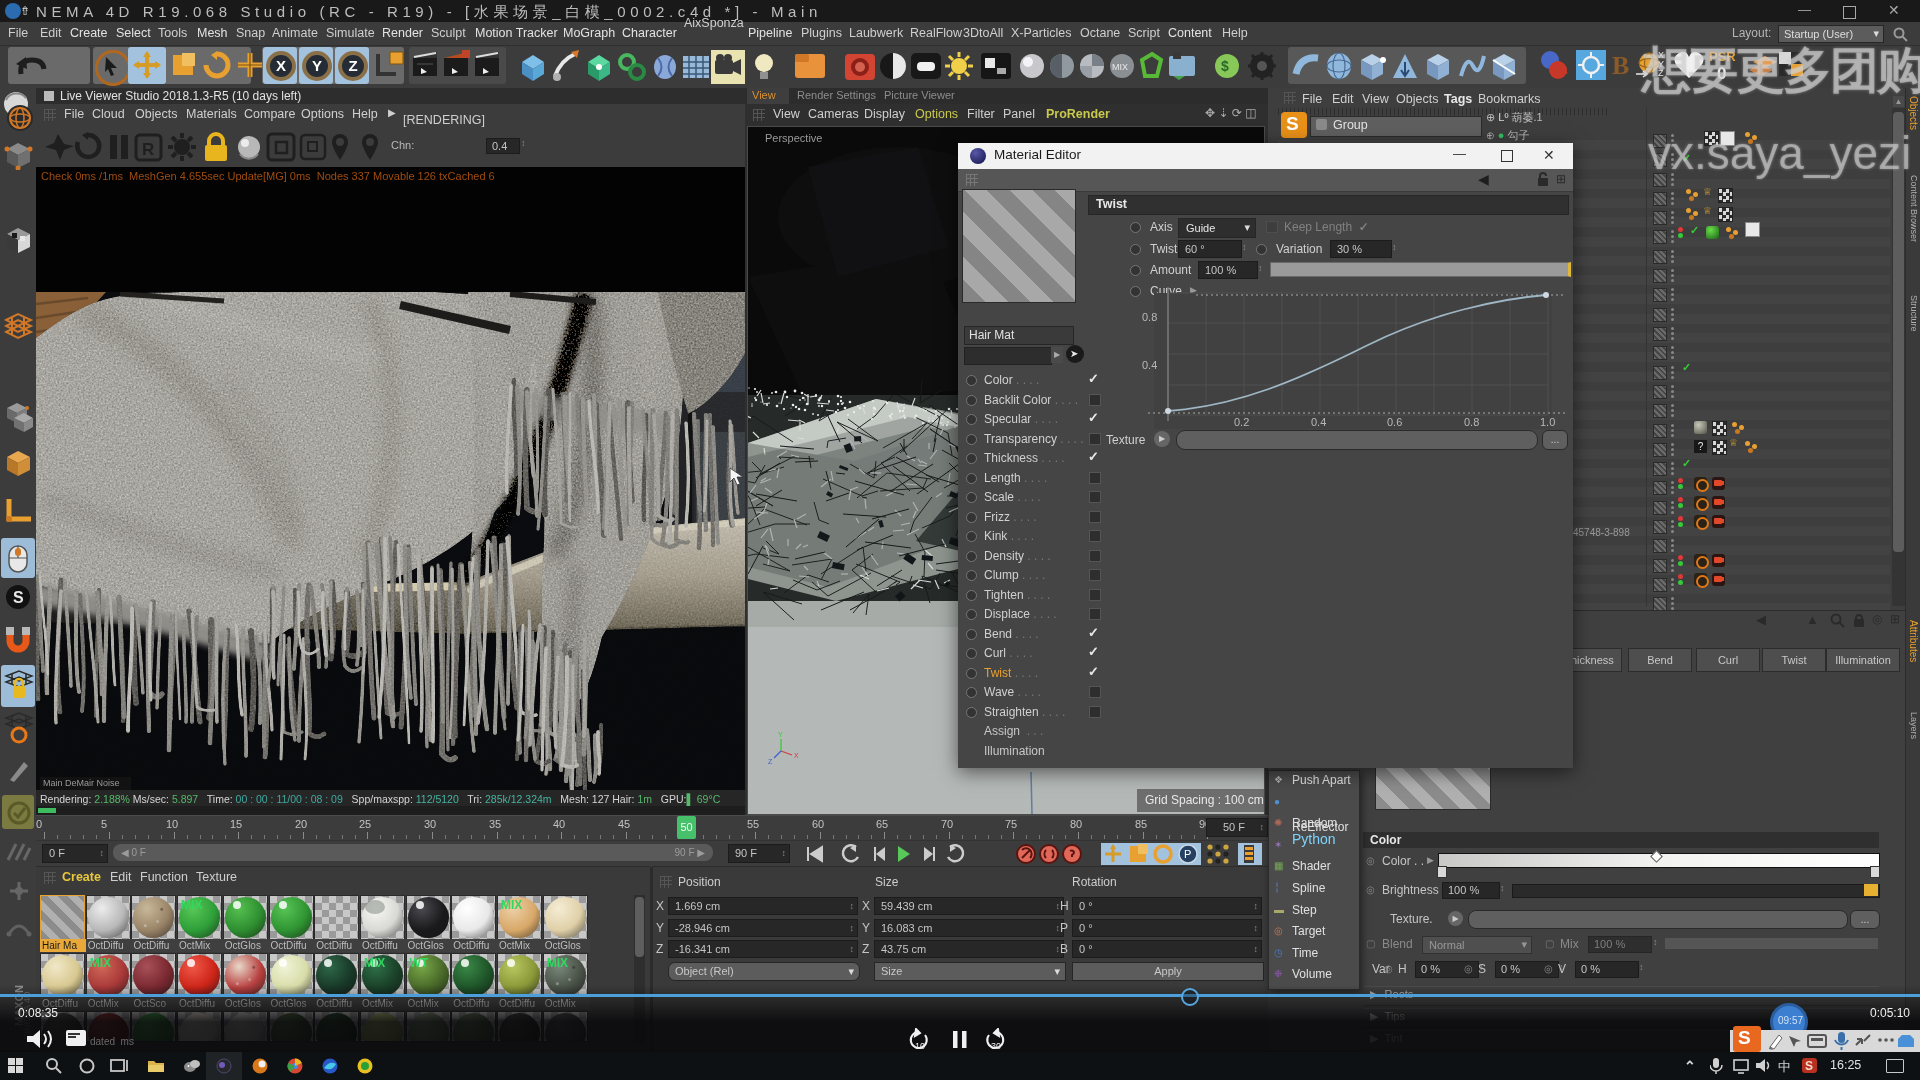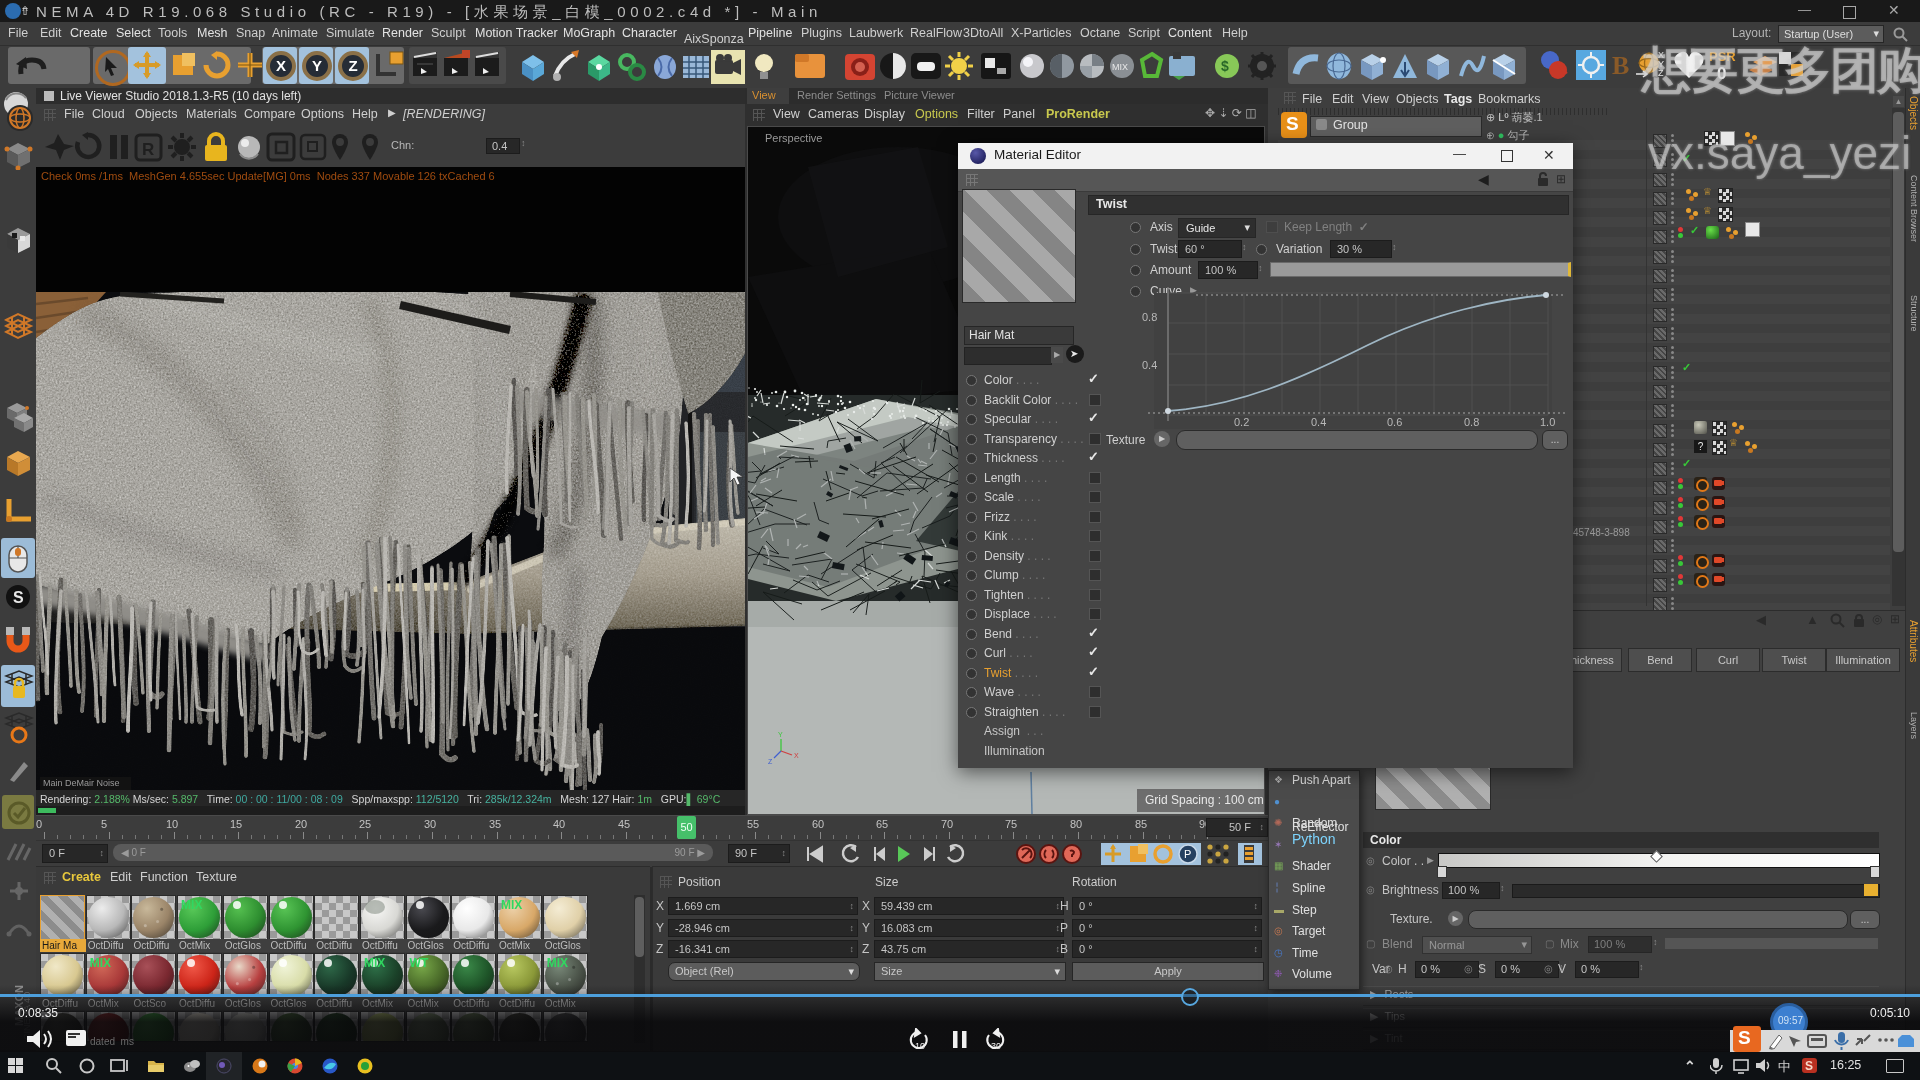--- a/index.html
+++ b/index.html
@@ -29,21 +29,21 @@
 <div class="mi" style="left:158px;top:26px;">Tools</div>
 <div class="mi" style="left:197px;top:26px;color:#e2e2e2;">Mesh</div>
 <div class="mi" style="left:236px;top:26px;">Snap</div>
 <div class="mi" style="left:272px;top:26px;">Animate</div>
 <div class="mi" style="left:326px;top:26px;">Simulate</div>
 <div class="mi" style="left:382px;top:26px;color:#e2e2e2;">Render</div>
 <div class="mi" style="left:431px;top:26px;">Sculpt</div>
 <div class="mi" style="left:475px;top:26px;color:#e2e2e2;">Motion Tracker</div>
 <div class="mi" style="left:563px;top:26px;color:#e2e2e2;">MoGraph</div>
 <div class="mi" style="left:622px;top:26px;color:#e2e2e2;">Character</div>
-<div class="mi" style="left:684px;top:32px;">AixSponza</div>
+<div class="mi" style="left:684px;top:16px;">AixSponza</div>
 <div class="mi" style="left:748px;top:26px;color:#e2e2e2;">Pipeline</div>
 <div class="mi" style="left:801px;top:26px;">Plugins</div>
 <div class="mi" style="left:849px;top:26px;">Laubwerk</div>
 <div class="mi" style="left:910px;top:26px;">RealFlow</div>
 <div class="mi" style="left:963px;top:26px;">3DtoAll</div>
 <div class="mi" style="left:1011px;top:26px;">X-Particles</div>
 <div class="mi" style="left:1080px;top:26px;">Octane</div>
 <div class="mi" style="left:1128px;top:26px;">Script</div>
 <div class="mi" style="left:1168px;top:26px;color:#e2e2e2;">Content</div>
 <div class="mi" style="left:1222px;top:26px;">Help</div>
@@ -457,21 +457,21 @@
 
 <div class="a" style="left:44px;top:109px;width:12px;height:12px;background:linear-gradient(#555 1px,transparent 1px),linear-gradient(90deg,#555 1px,transparent 1px);background-size:4px 4px;"></div>
 <div class="mi" style="left:64px;top:107px;">File</div>
 <div class="mi" style="left:92px;top:107px;">Cloud</div>
 <div class="mi" style="left:135px;top:107px;">Objects</div>
 <div class="mi" style="left:186px;top:107px;">Materials</div>
 <div class="mi" style="left:244px;top:107px;">Compare</div>
 <div class="mi" style="left:301px;top:107px;">Options</div>
 <div class="mi" style="left:352px;top:107px;">Help</div>
 <div class="mi" style="left:388px;top:107px;font-size:10px;">▶</div>
-<div class="mi" style="left:403px;top:107px;font-style:italic;">[RENDERING]</div>
+<div class="mi" style="left:403px;top:113px;">[RENDERING]</div>
 
 <div id="lvtools">
 <svg class="a" style="left:44px;top:132px;" width="340" height="30">
 <g fill="#1f1f1f">
           <path d="M14 2 L20 12 L30 14 L20 18 L16 28 L12 18 L1 15 L10 11 Z"></path>
         </g>
 <g transform="translate(30,0)">
           <path d="M14 3 A11 11 0 1 1 4 10" fill="none" stroke="#1f1f1f" stroke-width="4.5"></path>
           <path d="M14 0 L8 3 L14 8 Z" fill="#1f1f1f"></path>
         </g>
@@ -1555,21 +1555,21 @@
       <div class="tx" style="left:1135px;top:818px;font-size:11px;color:#c2c2c2;">85</div>
       <div class="a" style="left:1143px;top:832px;width:1px;height:7px;background:#8a8a8a;"></div>
       <div class="a" style="left:1156px;top:835px;width:1px;height:4px;background:#777;"></div>
       <div class="a" style="left:1169px;top:835px;width:1px;height:4px;background:#777;"></div>
       <div class="a" style="left:1181px;top:835px;width:1px;height:4px;background:#777;"></div>
       <div class="a" style="left:1194px;top:835px;width:1px;height:4px;background:#777;"></div>
       <div class="tx" style="left:1199px;top:818px;font-size:11px;color:#c2c2c2;">90</div>
       <div class="a" style="left:1207px;top:832px;width:1px;height:7px;background:#8a8a8a;"></div>
     </div>
 <div class="a" style="left:677px;top:816px;width:19px;height:23px;background:#46c06a;border-radius:2px;color:#f0fff4;font-size:11px;text-align:center;line-height:23px;">50</div>
-<div class="box" style="left:1206px;top:818px;width:60px;height:17px;"><span style="margin-left:22px;line-height:17px;">50 F</span><span style="float:right;margin-right:3px;color:#888;font-size:9px;line-height:17px;">↕</span></div>
+<div class="box" style="left:1206px;top:818px;width:60px;height:17px;"><span style="margin-left:16px;line-height:17px;">50 F</span><span style="float:right;margin-right:3px;color:#888;font-size:9px;line-height:17px;">↕</span></div>
 
 <div class="a" style="left:36px;top:840px;width:1232px;height:26px;background:#3c3c3c;border-top:1px solid #333;"></div>
 <div class="box" style="left:42px;top:844px;width:64px;height:17px;"><span style="margin-left:6px;line-height:17px;">0 F</span><span style="float:right;margin-right:3px;color:#888;font-size:9px;line-height:17px;">↕</span></div>
 <div class="a" style="left:113px;top:844px;width:600px;height:17px;background:#5a5a5a;border-radius:8px;color:#9b9b9b;font-size:10px;"><span style="margin-left:8px;line-height:17px;">◀ 0 F</span><span style="float:right;margin-right:8px;line-height:17px;">90 F ▶</span></div>
 <div class="box" style="left:728px;top:844px;width:60px;height:17px;"><span style="margin-left:6px;line-height:17px;">90 F</span><span style="float:right;margin-right:3px;color:#888;font-size:9px;line-height:17px;">↕</span></div>
 <div id="playbtns">
       <svg class="a" style="left:798px;top:843px;" width="470" height="22">
         <g transform="translate(8,2)">
           <path d="M2 2 V16 M16 2 L5 9 L16 16 Z" stroke="#ccc" stroke-width="2" fill="#ccc"></path>
         </g>

